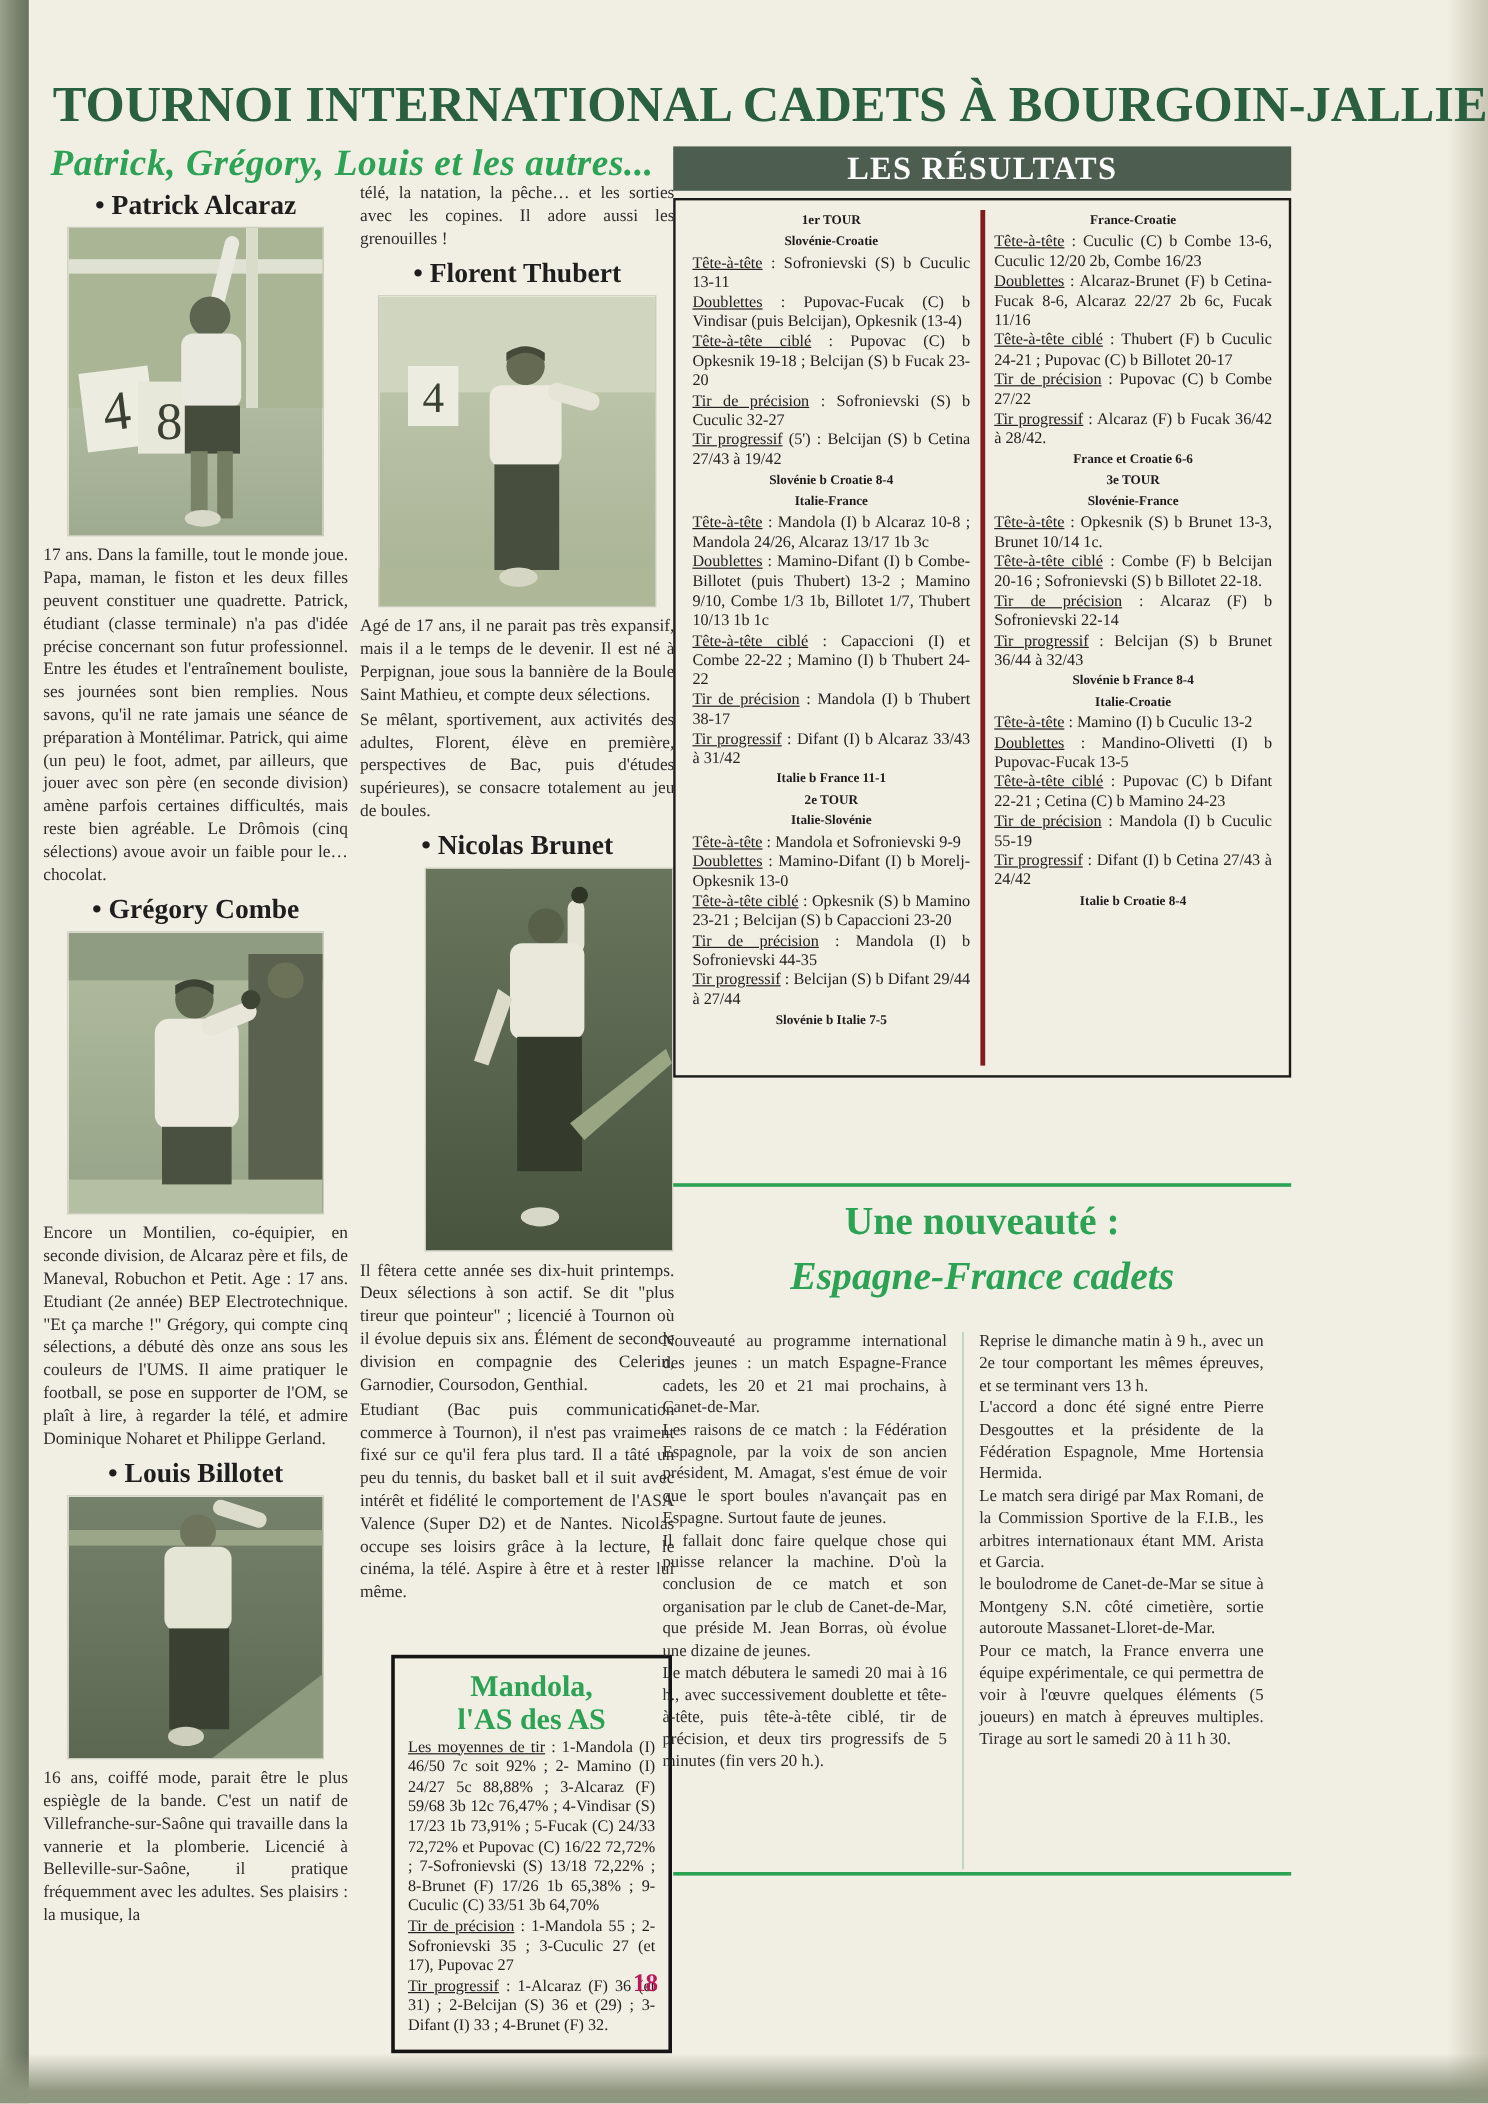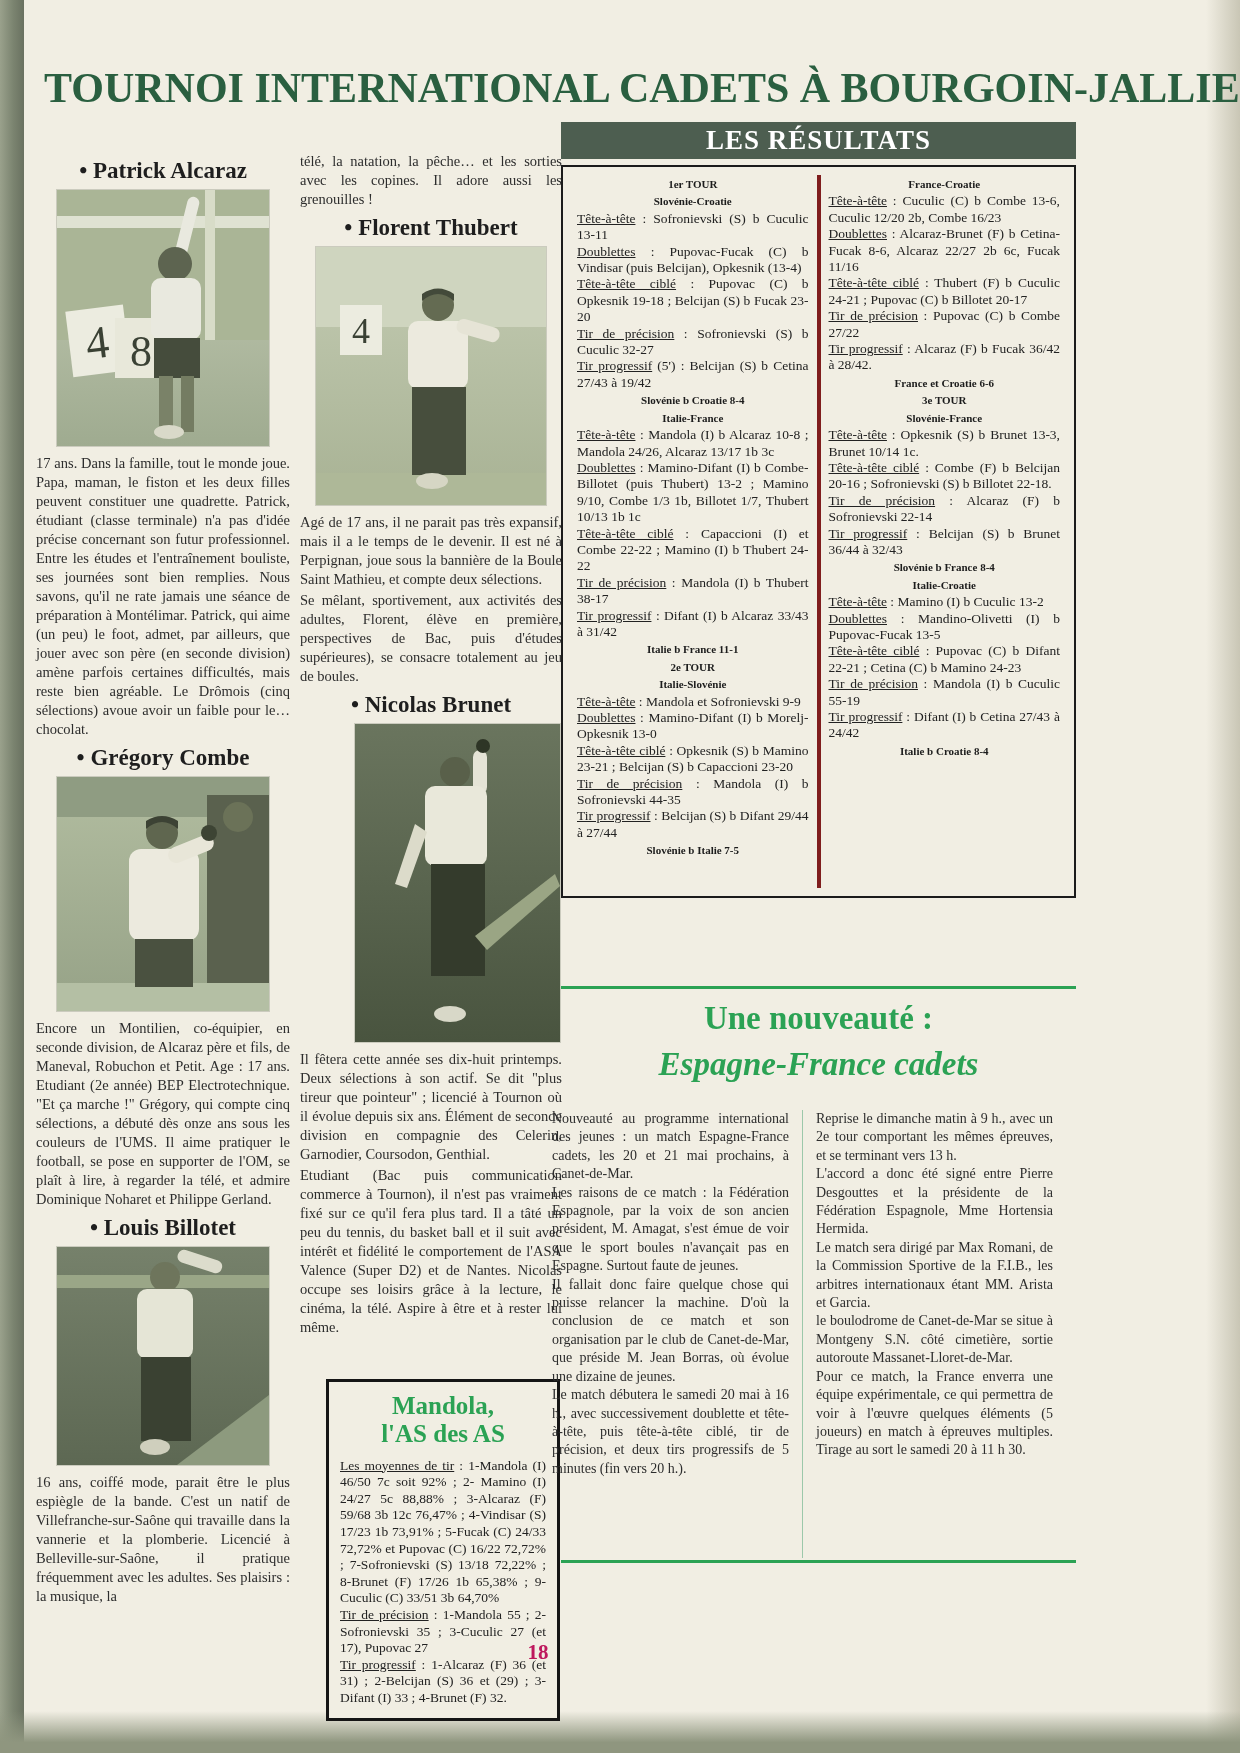--- a/index.html
+++ b/index.html
@@ -45,21 +45,21 @@
   .res-box{position:absolute;left:561px;top:165px;width:515px;height:733px;border:2px solid #1b1b1b;
     display:flex;padding:8px 6px;overflow:hidden;background:var(--paper);}
   .res-col{flex:1;padding:0 8px;}
   .res-col.right{border-left:4px solid #7f1d1d;}
   .res-h{font-size:11px;font-weight:bold;text-align:center;color:#1c1c1c;line-height:16.4px;margin:1px 0;}
   .res-e{font-size:13.5px;line-height:16.4px;color:#222;text-align:justify;hyphens:auto;-webkit-hyphens:auto;}
   .u{text-decoration:underline;}
 
   .mandola-box{margin:42px 0 0 26px;width:234px;border:3px solid #151515;padding:10px 11px 12px;background:var(--paper);}
   .mandola-title{font-size:25px;font-weight:bold;color:var(--accent-green);text-align:center;line-height:1.12;}
-  .mandola-entries{margin-top:10px;}
+  .mandola-entries{}
   .mandola-entries .res-e{font-size:13.5px;line-height:16.6px;}
 
   .esp-rule{position:absolute;left:561px;width:515px;height:3px;background:var(--accent-green);}
   .esp-rule.topr{top:986px;}
   .esp-rule.botr{top:1560px;}
   .esp-title{position:absolute;left:561px;width:515px;text-align:center;font-size:33px;font-weight:bold;
     color:var(--accent-green);}
   .esp-t1{top:1000px;}
   .esp-t2{top:1046px;font-style:italic;}
   .esp-cols{position:absolute;left:544px;top:1110px;width:515px;height:448px;display:flex;overflow:hidden;}
@@ -72,20 +72,21 @@
 </style>
 </head>
 <body>
 
 <div class="page">
   <div class="edge-left"></div>
   <div class="edge-right"></div>
   <div class="edge-bottom"></div>
 
   <h1 class="headline">TOURNOI INTERNATIONAL CADETS À BOURGOIN-JALLIEU</h1>
+  <div class="subtitle">Patrick, Grégory, Louis et les autres...</div>
 
   <div class="col1">
     <h2 class="profile-h">• Patrick Alcaraz</h2>
     <div class="photo ph1">
       <svg viewBox="0 0 212 256" preserveAspectRatio="none">
         <defs>
             <linearGradient id="pg1" x1="0" y1="0" x2="0" y2="1">
           <stop offset="0" stop-color="#c6cdb6"></stop>
               <stop offset="1" stop-color="#9fab90"></stop>
             </linearGradient>

